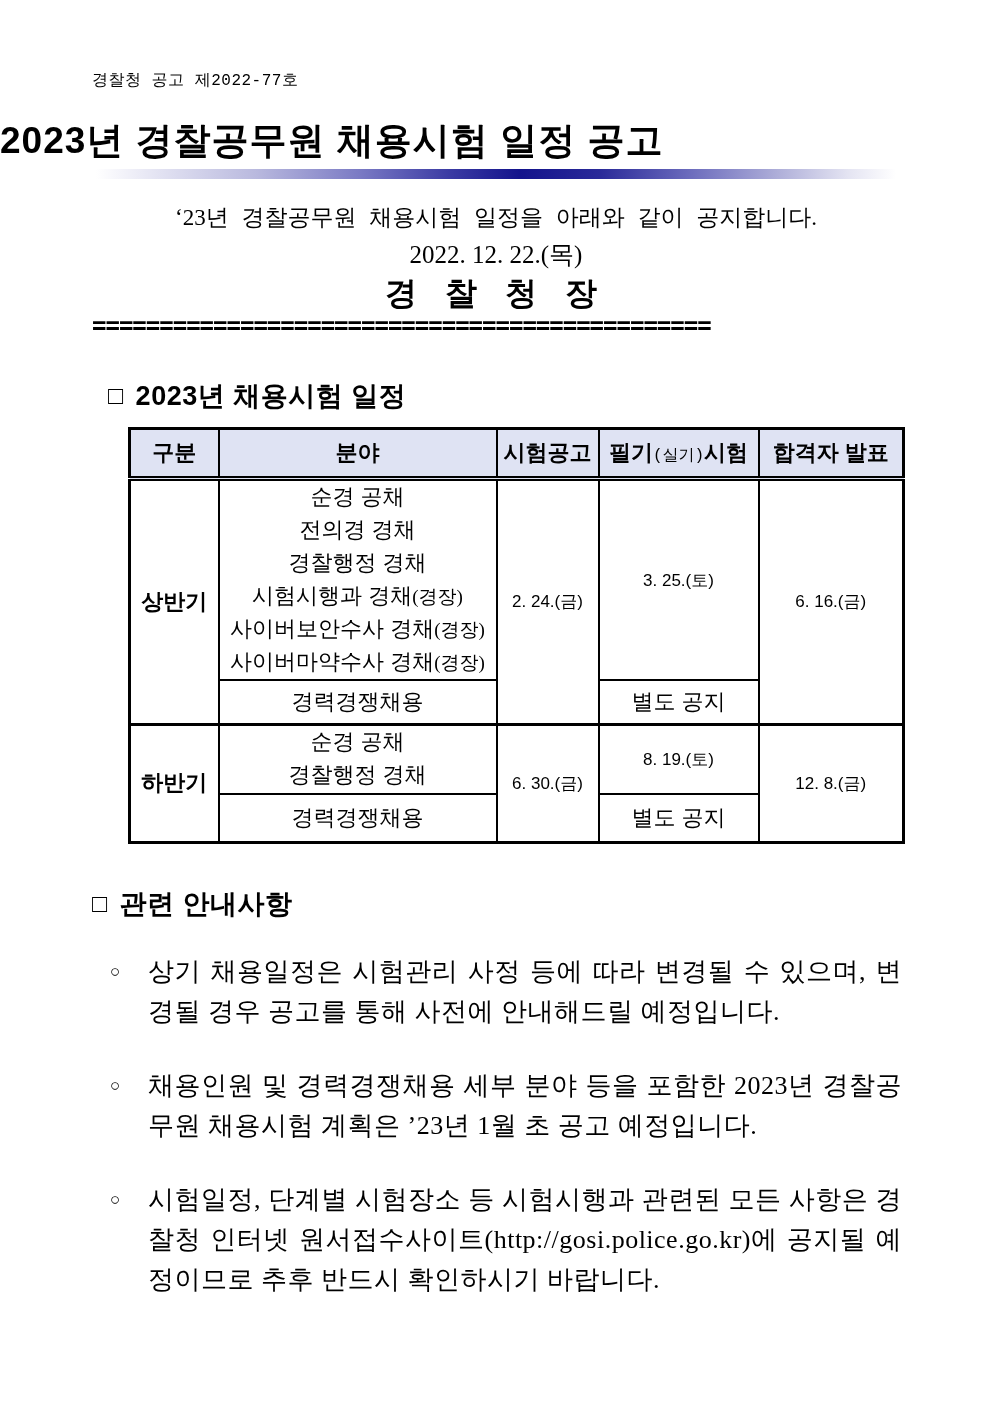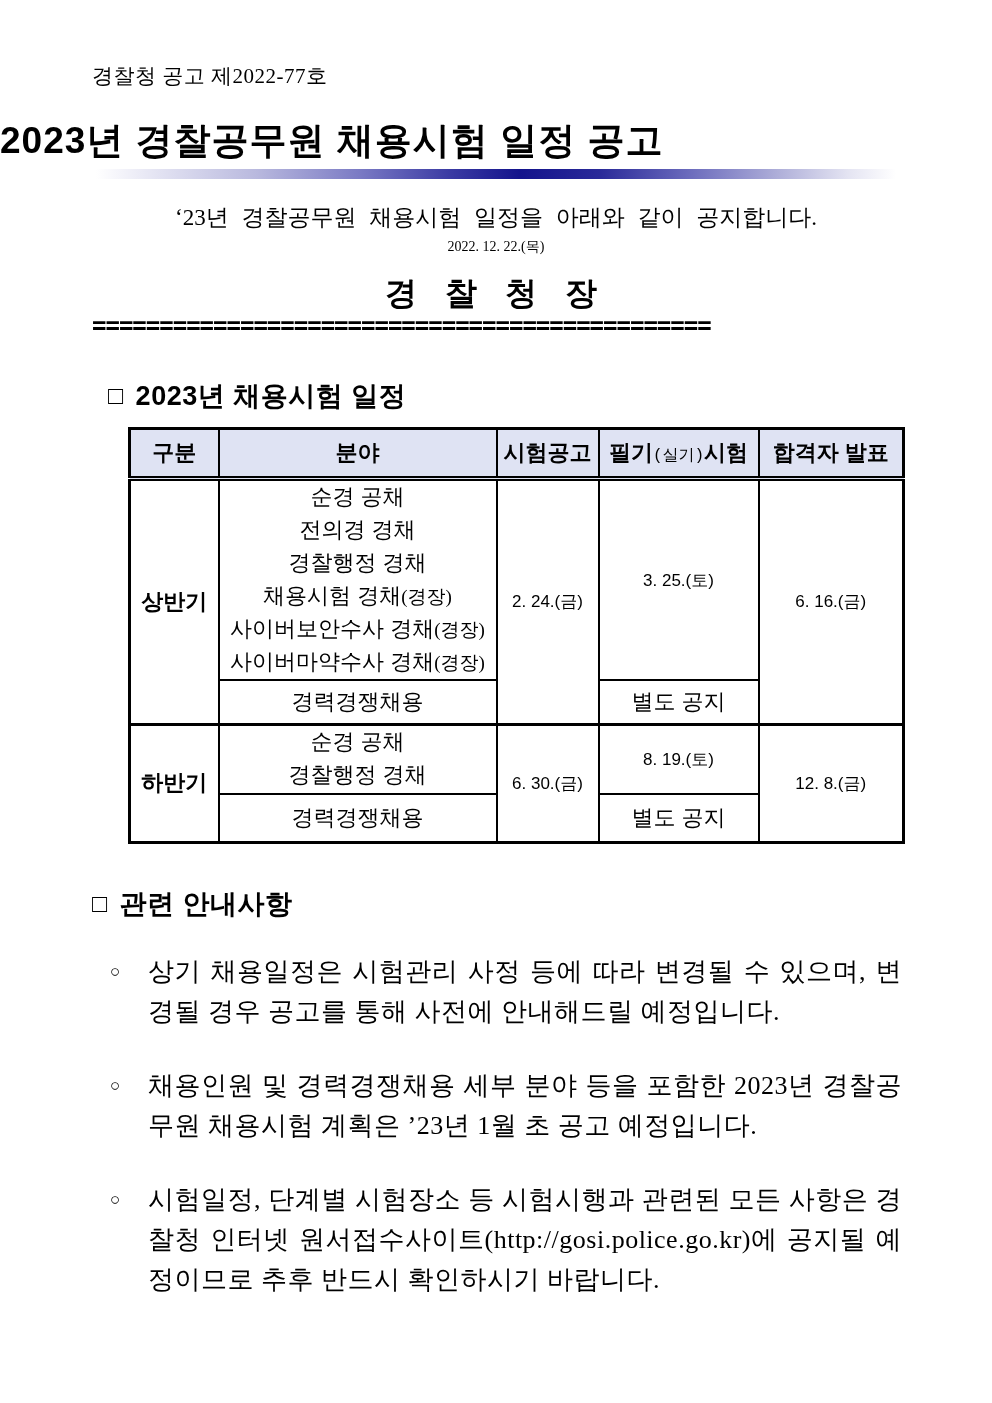--- a/index.html
+++ b/index.html
@@ -10,23 +10,23 @@
     height: 1403px;
     margin: 0 auto;
     background: #ffffff;
     overflow: hidden;
     font-family: "Liberation Serif", serif;
     color: #000;
   }
   .notice-no {
     position: absolute;
     left: 92px;
-    top: 62px;
-    font-family: Liberation Serif, serif;
-    font-size: 21px;
+    top: 70px;
+    font-family: Liberation Mono, monospace;
+    font-size: 16px;
     letter-spacing: 0.5px;
   }
   .doc-title {
     position: absolute;
     left: 0;
     top: 116px;
     width: 100%;
     text-align: left;
     font-family: "Liberation Sans", sans-serif;
     font-weight: bold;
@@ -52,21 +52,21 @@
     text-align: center;
     font-size: 23px;
     word-spacing: 7px;
   }
   .doc-date {
     position: absolute;
     left: 0;
     top: 238px;
     width: 100%;
     text-align: center;
-    font-size: 14px;
+    font-size: 25px;
   }
   .signer {
     position: absolute;
     left: 0;
     top: 272px;
     width: 100%;
     text-align: center;
     font-size: 32px;
     font-weight: 600;
     letter-spacing: 10px;
@@ -210,21 +210,21 @@
         <th>합격자 발표</th>
       </tr>
     </thead>
     <tbody>
       <tr class="row-first-main">
         <td class="cat" rowspan="2">상반기</td>
         <td>
           <div class="field-line"><span>순경 공채</span><span class="note"></span></div>
           <div class="field-line"><span>전의경 경채</span><span class="note"></span></div>
           <div class="field-line"><span>경찰행정 경채</span><span class="note"></span></div>
-          <div class="field-line"><span>채용시험 경채</span><span class="note">(경장)</span></div>
+          <div class="field-line"><span>시험시행과 경채</span><span class="note">(경장)</span></div>
           <div class="field-line"><span>사이버보안수사 경채</span><span class="note">(경장)</span></div>
           <div class="field-line"><span>사이버마약수사 경채</span><span class="note">(경장)</span></div>
         </td>
         <td class="date-cell" rowspan="2">2. 24.(금)</td>
         <td class="date-cell">3. 25.(토)</td>
         <td class="date-cell" rowspan="2">6. 16.(금)</td>
       </tr>
       <tr class="row-first-career">
         <td>경력경쟁채용</td>
         <td>별도 공지</td>

